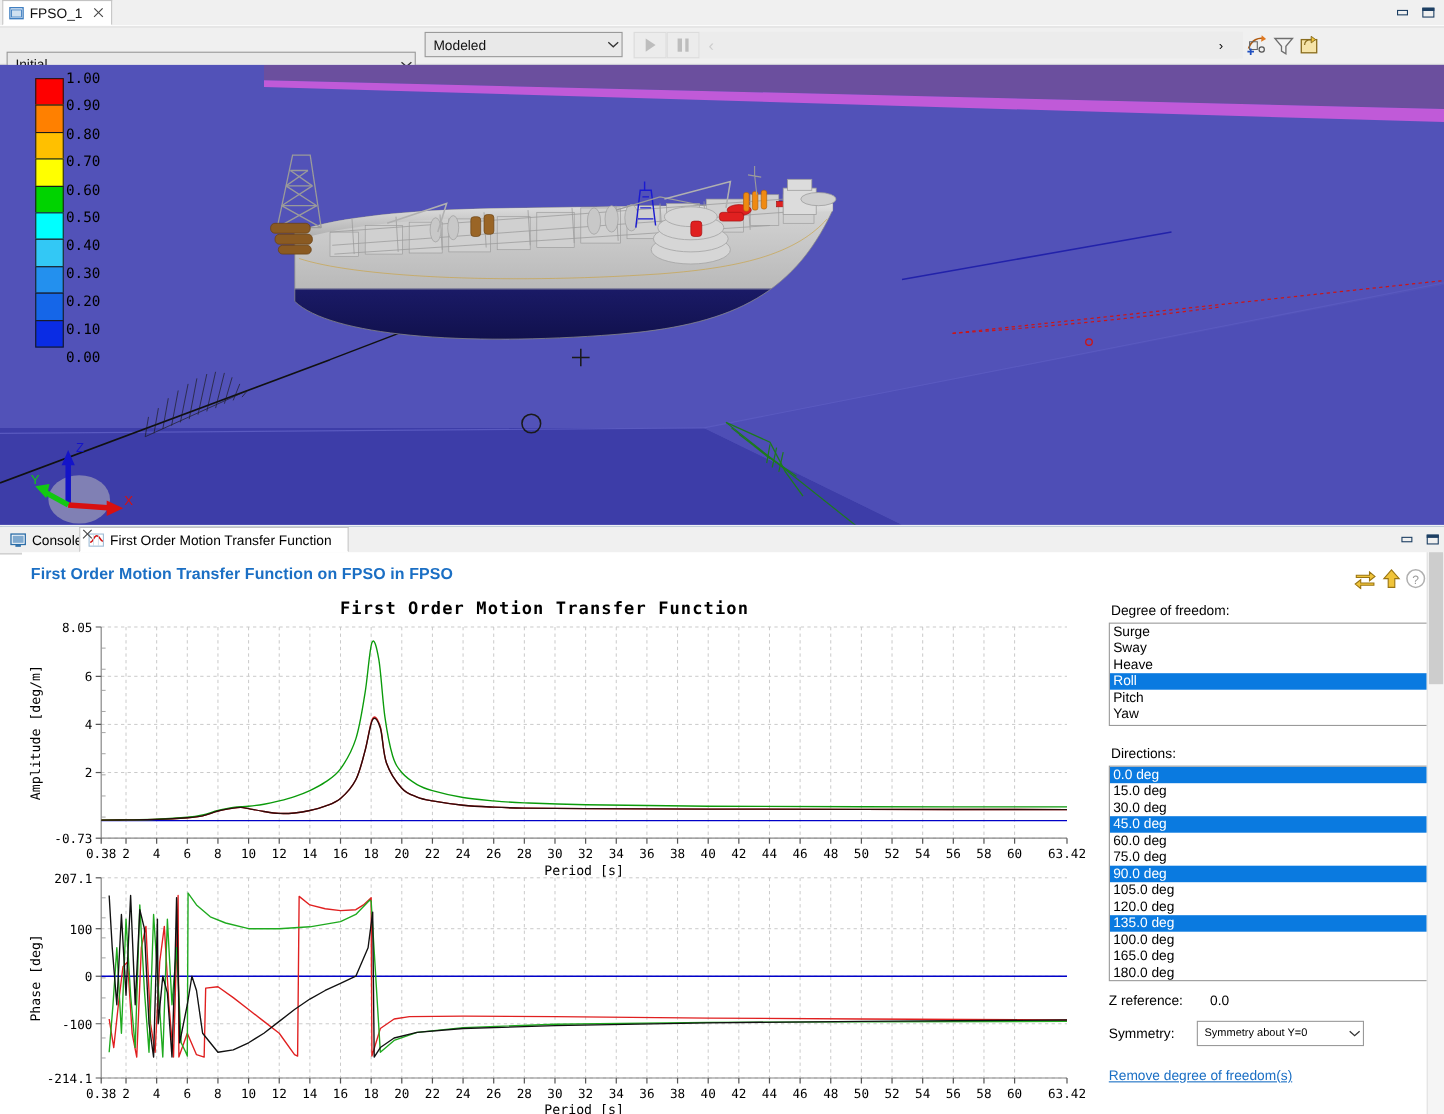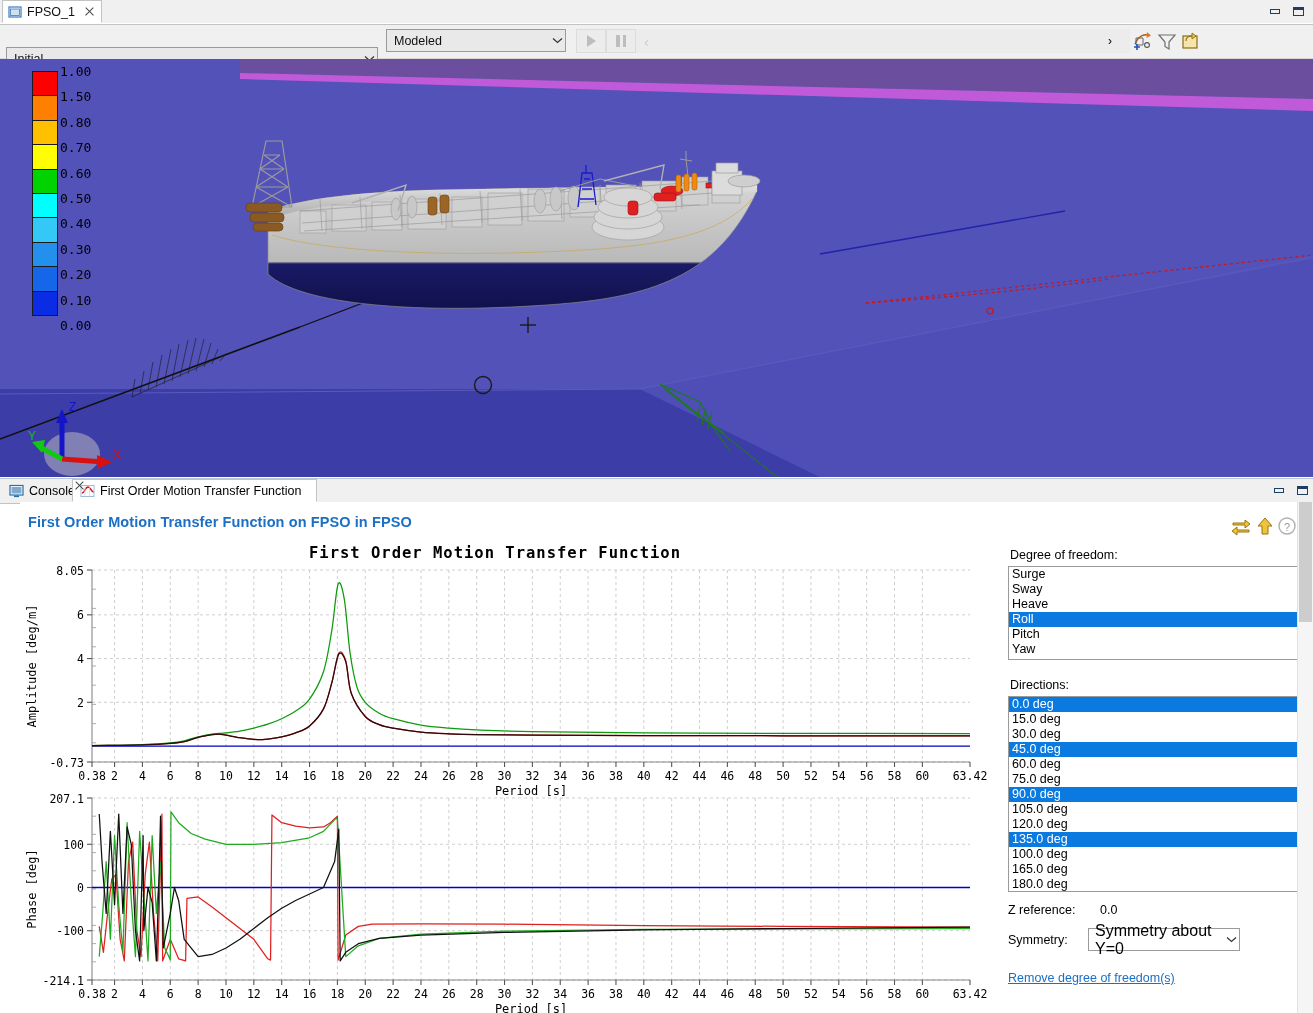--- a/index.html
+++ b/index.html
@@ -73,21 +73,21 @@
   .rlabel{font-size:12.5px;color:#000;margin:0 0 4px 2px;}
   .listbox{border:1px solid #9a9a9a;background:#fff;box-sizing:border-box;overflow:hidden;position:relative;}
   .lrow{height:15px;line-height:15px;font-size:12.5px;padding-left:3px;color:#000;white-space:nowrap;}
   .lrow.sel{background:#0a7ae0;color:#fff;}
   #dof-list{height:94px;}
   #dir-list{height:196px;}
   .kv{display:flex;align-items:center;font-size:12.5px;margin-top:11px;}
   .kv .k{width:74px;}
   .kv .v{margin-left:18px;}
   .symcombo{width:152px;height:23px;border:1px solid #9a9a9a;background:#fff;box-sizing:border-box;display:flex;align-items:center;
-            padding-left:6px;font-size:16px;margin-left:6px;}
+            padding-left:6px;font-size:10px;margin-left:6px;}
   .symcombo .cv{flex:1;}
   .rlink{margin-top:20px;font-size:12.5px;color:#1b6fc4;text-decoration:underline;cursor:pointer;display:inline-block;}
 
   .vscroll{position:absolute;right:0;top:502px;width:15px;height:511px;background:#f5f5f5;border-left:1px solid #e2e2e2;}
   .vthumb{position:absolute;left:1px;top:0;width:13px;height:120px;background:#cdcdcd;}
   .pwin{position:absolute;top:481px;height:18px;display:flex;align-items:center;gap:10px;}
 </style>
 </head>
 <body>
 
@@ -336,21 +336,21 @@
         <div class="sw" style="background: rgb(255, 255, 0);"></div>
         <div class="sw" style="background: rgb(0, 211, 0);"></div>
         <div class="sw" style="background: rgb(0, 255, 255);"></div>
         <div class="sw" style="background: rgb(51, 200, 245);"></div>
         <div class="sw" style="background: rgb(35, 144, 238);"></div>
         <div class="sw" style="background: rgb(21, 102, 232);"></div>
         <div class="sw" style="background: rgb(10, 44, 228);"></div>
       </div>
     <div id="legend-ticks">
         <div class="legtick" style="top: 6px;">1.00</div>
-        <div class="legtick" style="top: 31.4px;">1.50</div>
+        <div class="legtick" style="top: 31.4px;">0.90</div>
         <div class="legtick" style="top: 56.8px;">0.80</div>
         <div class="legtick" style="top: 82.2px;">0.70</div>
         <div class="legtick" style="top: 107.6px;">0.60</div>
         <div class="legtick" style="top: 133px;">0.50</div>
         <div class="legtick" style="top: 158.4px;">0.40</div>
         <div class="legtick" style="top: 183.8px;">0.30</div>
         <div class="legtick" style="top: 209.2px;">0.20</div>
         <div class="legtick" style="top: 234.6px;">0.10</div>
         <div class="legtick" style="top: 260px;">0.00</div>
       </div>

